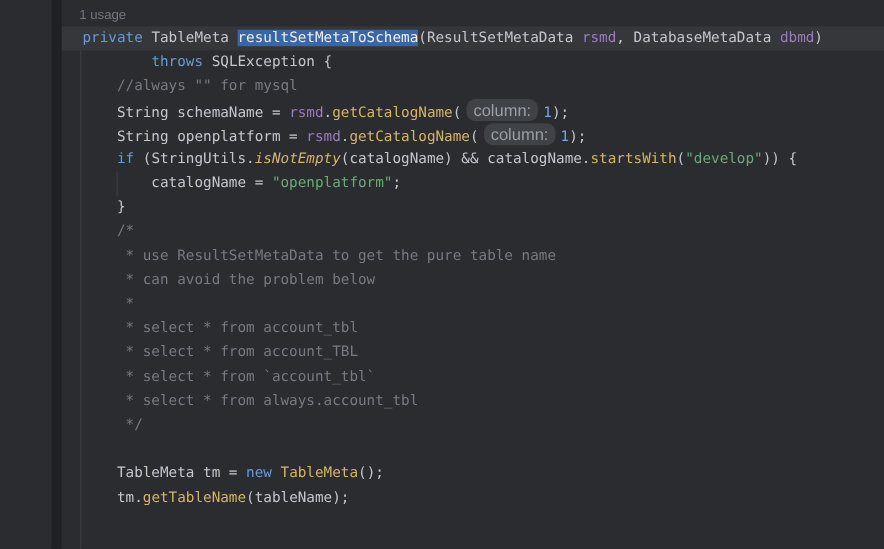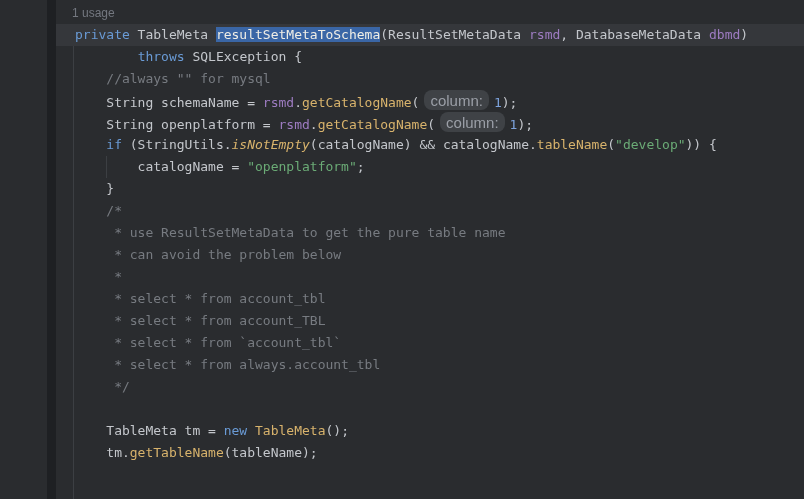--- a/index.html
+++ b/index.html
@@ -81,21 +81,21 @@
   <div class="gutter"></div>
   <div class="guide guide-outer"></div>
   <div class="guide guide-inner"></div>
   <div class="lines" id="lines">
       <div class="line hint-row"><span class="tk-hint">1 usage</span></div>
       <div class="line caret"><span class="tk-kw">private</span><span class="tk-txt"> TableMeta </span><span class="tk-sel">resultSetMetaToSchema</span><span class="tk-txt">(ResultSetMetaData </span><span class="tk-par">rsmd</span><span class="tk-txt">, DatabaseMetaData </span><span class="tk-par">dbmd</span><span class="tk-txt">)</span></div>
       <div class="line"><span class="tk-txt">        </span><span class="tk-kw">throws</span><span class="tk-txt"> SQLException {</span></div>
       <div class="line"><span class="tk-cmt">    //always "" for mysql</span></div>
       <div class="line"><span class="tk-txt">    String schemaName = </span><span class="tk-par">rsmd</span><span class="tk-txt">.</span><span class="tk-mth">getCatalogName</span><span class="tk-txt">(</span><span class="tk-pill">column:</span><span class="tk-num">1</span><span class="tk-txt">);</span></div>
       <div class="line"><span class="tk-txt">    String openplatform = </span><span class="tk-par">rsmd</span><span class="tk-txt">.</span><span class="tk-mth">getCatalogName</span><span class="tk-txt">(</span><span class="tk-pill">column:</span><span class="tk-num">1</span><span class="tk-txt">);</span></div>
-      <div class="line"><span class="tk-kw">    if</span><span class="tk-txt"> (StringUtils.</span><span class="tk-mths">isNotEmpty</span><span class="tk-txt">(catalogName) &amp;&amp; catalogName.</span><span class="tk-mth">tableName</span><span class="tk-txt">(</span><span class="tk-str">"develop"</span><span class="tk-txt">)) {</span></div>
+      <div class="line"><span class="tk-kw">    if</span><span class="tk-txt"> (StringUtils.</span><span class="tk-mths">isNotEmpty</span><span class="tk-txt">(catalogName) &amp;&amp; catalogName.</span><span class="tk-mth">startsWith</span><span class="tk-txt">(</span><span class="tk-str">"develop"</span><span class="tk-txt">)) {</span></div>
       <div class="line"><span class="tk-txt">        catalogName = </span><span class="tk-str">"openplatform"</span><span class="tk-txt">;</span></div>
       <div class="line"><span class="tk-txt">    }</span></div>
       <div class="line"><span class="tk-cmt">    /*</span></div>
       <div class="line"><span class="tk-cmt">     * use ResultSetMetaData to get the pure table name</span></div>
       <div class="line"><span class="tk-cmt">     * can avoid the problem below</span></div>
       <div class="line"><span class="tk-cmt">     *</span></div>
       <div class="line"><span class="tk-cmt">     * select * from account_tbl</span></div>
       <div class="line"><span class="tk-cmt">     * select * from account_TBL</span></div>
       <div class="line"><span class="tk-cmt">     * select * from `account_tbl`</span></div>
       <div class="line"><span class="tk-cmt">     * select * from always.account_tbl</span></div>

